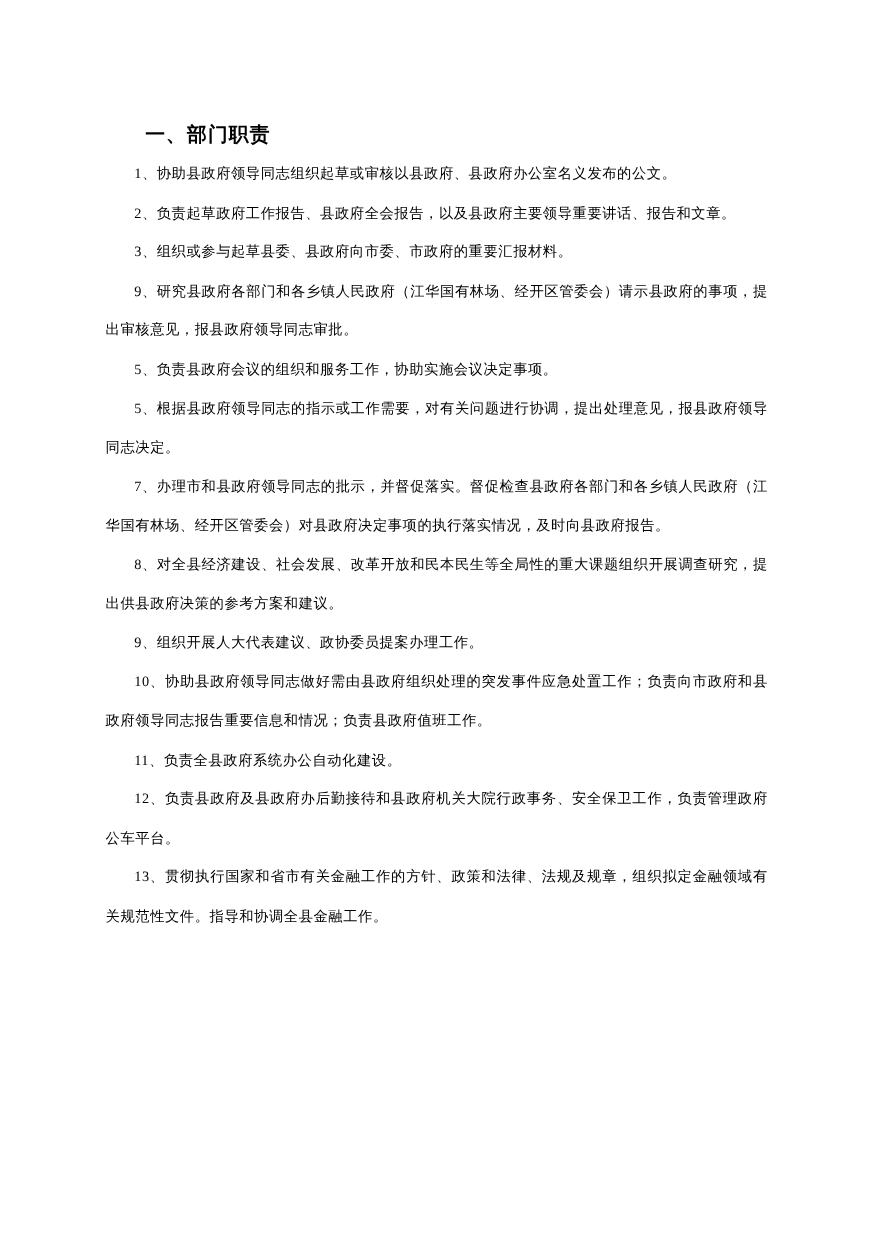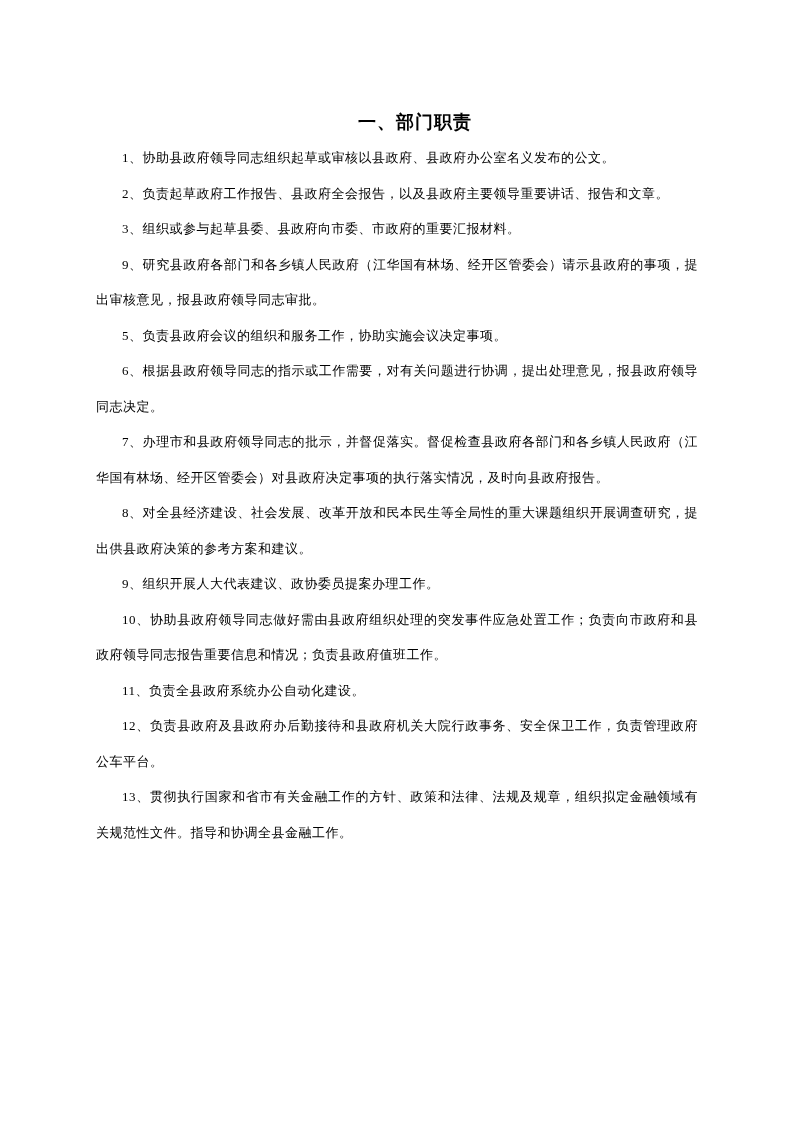--- a/index.html
+++ b/index.html
@@ -18,21 +18,20 @@
     font-family: "Liberation Serif", "DejaVu Serif", serif;
   }
   .doc-title {
     margin: 0;
     font-family: "Liberation Sans", "DejaVu Sans", sans-serif;
     font-weight: bold;
     font-size: 18px;
     line-height: 36px;
     text-indent: 2em;
     letter-spacing: 1px;
-    text-align: center;
   }
   .doc-para {
     margin: 0;
     font-size: 13px;
     line-height: 35.5px;
     text-indent: 2em;
     text-align: justify;
     letter-spacing: 0.5px;
     word-break: break-all;
   }
@@ -40,21 +39,21 @@
 </head>
 <body>
 
 <div class="page">
   <h1 class="doc-title">一、部门职责</h1>
   <p class="doc-para">1、协助县政府领导同志组织起草或审核以县政府、县政府办公室名义发布的公文。</p>
   <p class="doc-para">2、负责起草政府工作报告、县政府全会报告，以及县政府主要领导重要讲话、报告和文章。</p>
   <p class="doc-para">3、组织或参与起草县委、县政府向市委、市政府的重要汇报材料。</p>
   <p class="doc-para">9、研究县政府各部门和各乡镇人民政府（江华国有林场、经开区管委会）请示县政府的事项，提出审核意见，报县政府领导同志审批。</p>
   <p class="doc-para">5、负责县政府会议的组织和服务工作，协助实施会议决定事项。</p>
-  <p class="doc-para">6、根据县政府领导同志的指示或工作需要，对有关问题进行协调，提出处理意见，报县政府领导同志决定。</p>
+  <p class="doc-para">5、根据县政府领导同志的指示或工作需要，对有关问题进行协调，提出处理意见，报县政府领导同志决定。</p>
   <p class="doc-para">7、办理市和县政府领导同志的批示，并督促落实。督促检查县政府各部门和各乡镇人民政府（江华国有林场、经开区管委会）对县政府决定事项的执行落实情况，及时向县政府报告。</p>
   <p class="doc-para">8、对全县经济建设、社会发展、改革开放和民本民生等全局性的重大课题组织开展调查研究，提出供县政府决策的参考方案和建议。</p>
   <p class="doc-para">9、组织开展人大代表建议、政协委员提案办理工作。</p>
   <p class="doc-para">10、协助县政府领导同志做好需由县政府组织处理的突发事件应急处置工作；负责向市政府和县政府领导同志报告重要信息和情况；负责县政府值班工作。</p>
   <p class="doc-para">11、负责全县政府系统办公自动化建设。</p>
   <p class="doc-para">12、负责县政府及县政府办后勤接待和县政府机关大院行政事务、安全保卫工作，负责管理政府公车平台。</p>
   <p class="doc-para">13、贯彻执行国家和省市有关金融工作的方针、政策和法律、法规及规章，组织拟定金融领域有关规范性文件。指导和协调全县金融工作。</p>
 </div>
 
 </body></html>

